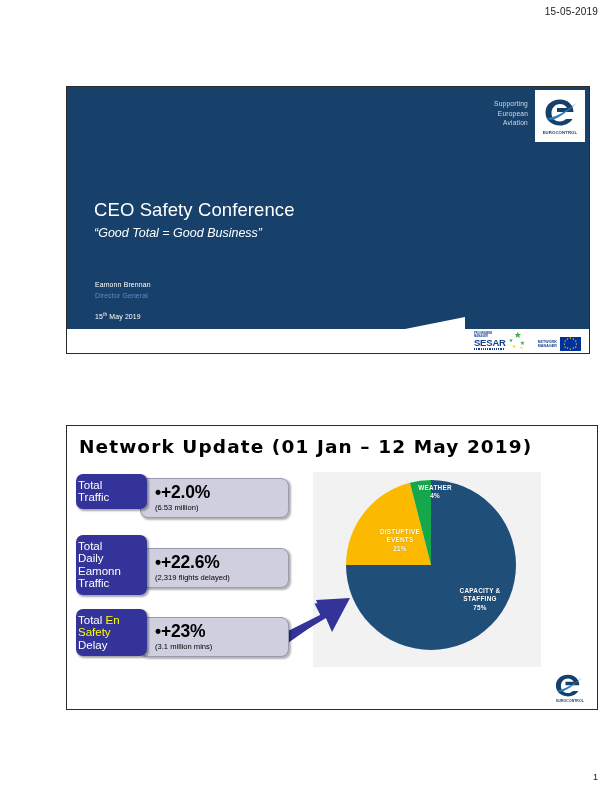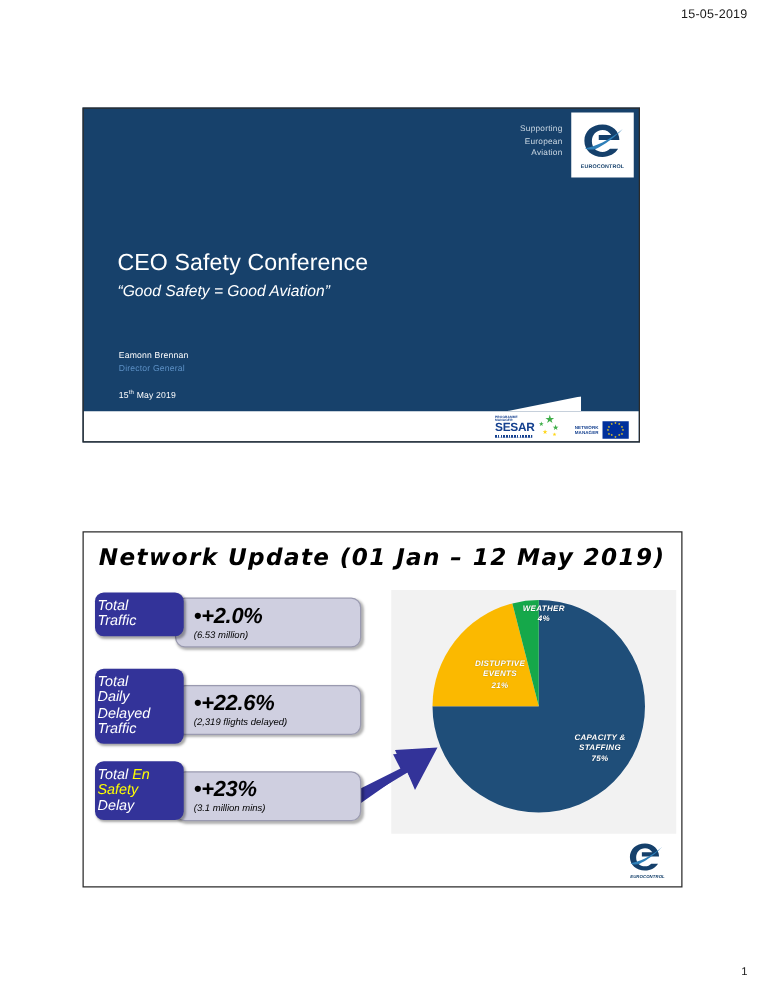--- a/index.html
+++ b/index.html
@@ -30,21 +30,21 @@
     right: 14px;
     font-size: 9px;
     color: #1a1a1a;
   }
 
   
   .slide1 {
     position: absolute;
     left: 66px;
     top: 86px;
-    width: 446px;
+    width: 524px;
     height: 268px;
     border: 1px solid #2b2b2b;
     background: #17416b;
     box-sizing: border-box;
     overflow: hidden;
   }
   .s1-logo-block {
     position: absolute;
     right: 4px;
     top: 3px;
@@ -180,27 +180,26 @@
   .eu-flag {
     width: 21px; height: 14px; background:#00309c; position:relative;
   }
   .eu-flag .eustar { position:absolute; color:#ffd617; font-size:2.6px; line-height:1; }
 
   
   .slide2 {
     position: absolute;
     left: 66px;
     top: 425px;
-    width: 480px;
+    width: 532px;
     height: 285px;
     border: 1px solid #2b2b2b;
     background: #ffffff;
     box-sizing: border-box;
     overflow: hidden;
-    font-style: italic;
   }
   .s2-title {
     position: absolute;
     left: 12px;
     top: 10px;
     font-size: 18.5px;
     font-weight: bold;
     color: #000000;
     letter-spacing: 1.1px;
     font-family: "DejaVu Sans", sans-serif;
@@ -326,21 +325,21 @@
       <svg class="ec-mark" viewBox="0 0 72 62">
         <path d="M36 4 C19 4 7 15 7 30 C7 45 19 56 36 56 C47 56 56 51 61 43 L48 43 C45 46 41 48 36 48 C26 48 19 41 19 31 C19 21 26 13 36 13 C42 13 47 16 50 21 L30 21 L30 29 L63 29 C63 15 52 4 36 4 Z" fill="#15406b"></path>
         <path d="M8 42 C24 40 46 30 69 11 C69 11 48 33 26 43 C20 45 13 45 8 42 Z" fill="#2e7fb8"></path>
         <path d="M14 45 C30 43 52 33 70 16 C70 16 50 38 30 47 C24 49 19 48 14 45 Z" fill="#ffffff" opacity="0"></path>
       </svg>
       <div class="ec-word">EUROCONTROL</div>
     </div>
   </div>
 
   <div class="s1-title">CEO Safety Conference</div>
-  <div class="s1-subtitle">“Good Safety = Good Aviation”</div>
+  <div class="s1-subtitle">“Good Total = Good Business”</div>
 
   <div class="s1-author">Eamonn Brennan</div>
   <div class="s1-role">Director General</div>
   <div class="s1-date"><span>15</span><sup>th</sup><span> May 2019</span></div>
 
   <div class="s1-footer-curve"></div>
   <div class="s1-footer">
     <div class="s1-footer-logos">
 
       <div class="sesar-lockup">
@@ -398,21 +397,21 @@
       <div class="value-chip">
         <div class="value-main">•+2.0%</div>
         <div class="value-sub">(6.53 million)</div>
       </div>
     </div>
 
     <div class="stat-row r2">
       <div class="label-chip" style="top:0px;">
         <div>Total</div>
         <div>Daily</div>
-        <div>Delayed</div>
+        <div>Eamonn</div>
         <div>Traffic</div>
       </div>
       <div class="value-chip" style="top:13px;">
         <div class="value-main">•+22.6%</div>
         <div class="value-sub">(2,319 flights delayed)</div>
       </div>
     </div>
 
     <div class="stat-row r3">
       <div class="label-chip" style="top:0px;">

